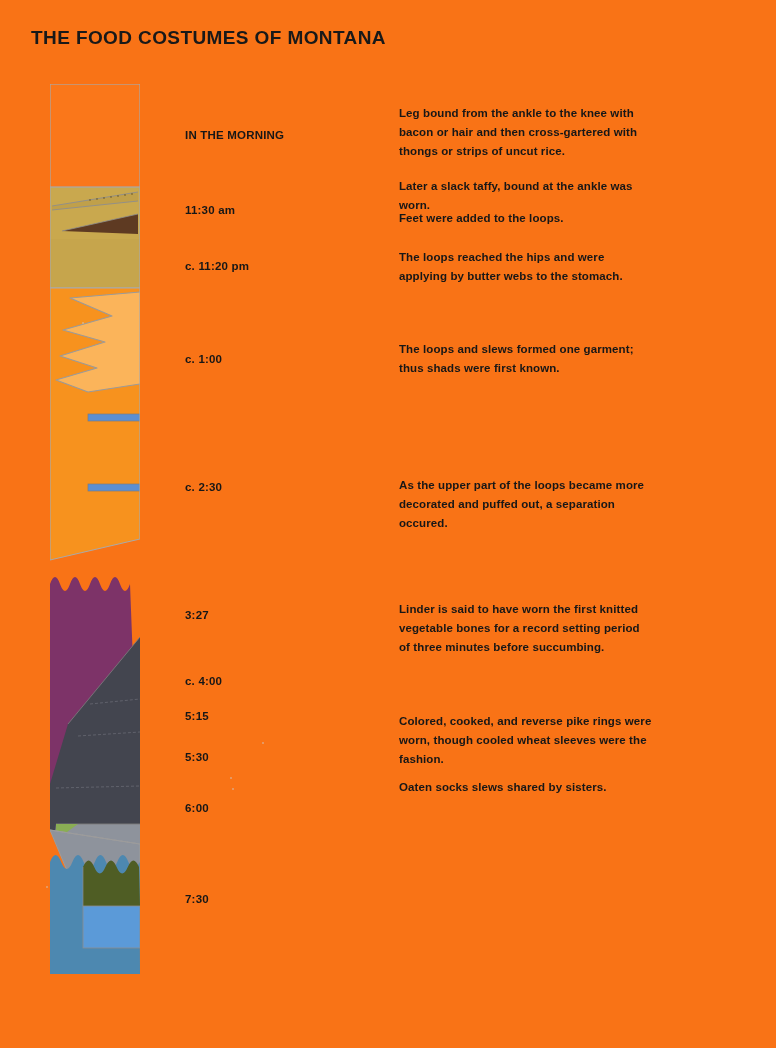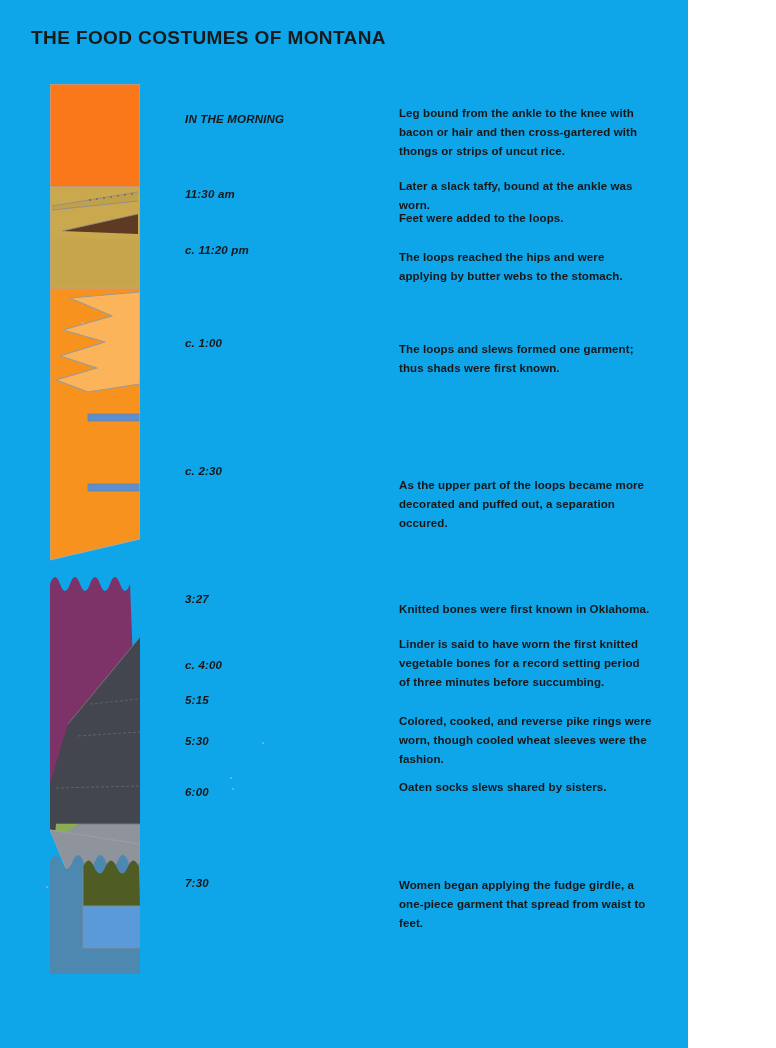--- a/index.html
+++ b/index.html
@@ -11,23 +11,23 @@
     width: 776px;
     height: 1048px;
     position: relative;
     font-family: "Liberation Sans", sans-serif;
     color: #1a1a1a;
     overflow: hidden;
   }
 
   #page {
     position: relative;
-    width: 688px;
+    width: 776px;
     height: 1048px;
-    background: #0ea5e9;
+    background: #f97316;
   }
 
   
   #title {
     position: absolute;
     left: 31px;
     top: 27px;
     font-size: 19px;
     font-weight: bold;
     letter-spacing: 0.4px;
@@ -42,24 +42,23 @@
     top: 84px;
     width: 90px;
     height: 890px;
   }
   #artwork svg { display: block; }
 
   
   #times {
     position: absolute;
     left: 185px;
-    top: 68px;
+    top: 84px;
     width: 160px;
     height: 890px;
-    font-style: italic;
   }
   .time-label {
     position: absolute;
     font-size: 11.5px;
     font-weight: bold;
     color: #171717;
     letter-spacing: 0.2px;
     white-space: nowrap;
   }
 
@@ -247,36 +246,32 @@
 
     <div class="note" style="top:256px">
       <p>The loops and slews formed one garment; thus shads were first known.</p>
     </div>
 
     <div class="note" style="top:392px">
       <p>As the upper part of the loops became more decorated and puffed out, a separation occured.</p>
     </div>
 
     <div class="note" style="top:516px">
-      <p>Knitted bones were first known in Oklahoma.</p>
       <p>Linder is said to have worn the first knitted vegetable bones for a record setting period of three minutes before succumbing.</p>
     </div>
 
     <div class="note" style="top:628px">
       <p>Colored, cooked, and reverse pike rings were worn, though cooled wheat sleeves were the fashion.</p>
     </div>
 
     <div class="note" style="top:694px">
       <p>Oaten socks slews shared by sisters.</p>
     </div>
 
 
-    <div class="note" style="top:792px">
-      <p>Women began applying the fudge girdle, a one-piece garment that spread from waist to feet.</p>
-    </div>
 
   </div>
 
   <span class="speck" style="left:262px; top:742px; width:2px; height:2px;"></span>
   <span class="speck" style="left:232px; top:788px; width:2px; height:2px;"></span>
   <span class="speck" style="left:230px; top:777px; width:2px; height:2px;"></span>
   <span class="speck" style="left:82px;  top:322px; width:2px; height:2px;"></span>
   <span class="speck" style="left:46px;  top:886px; width:2px; height:2px;"></span>
 
 </div>

